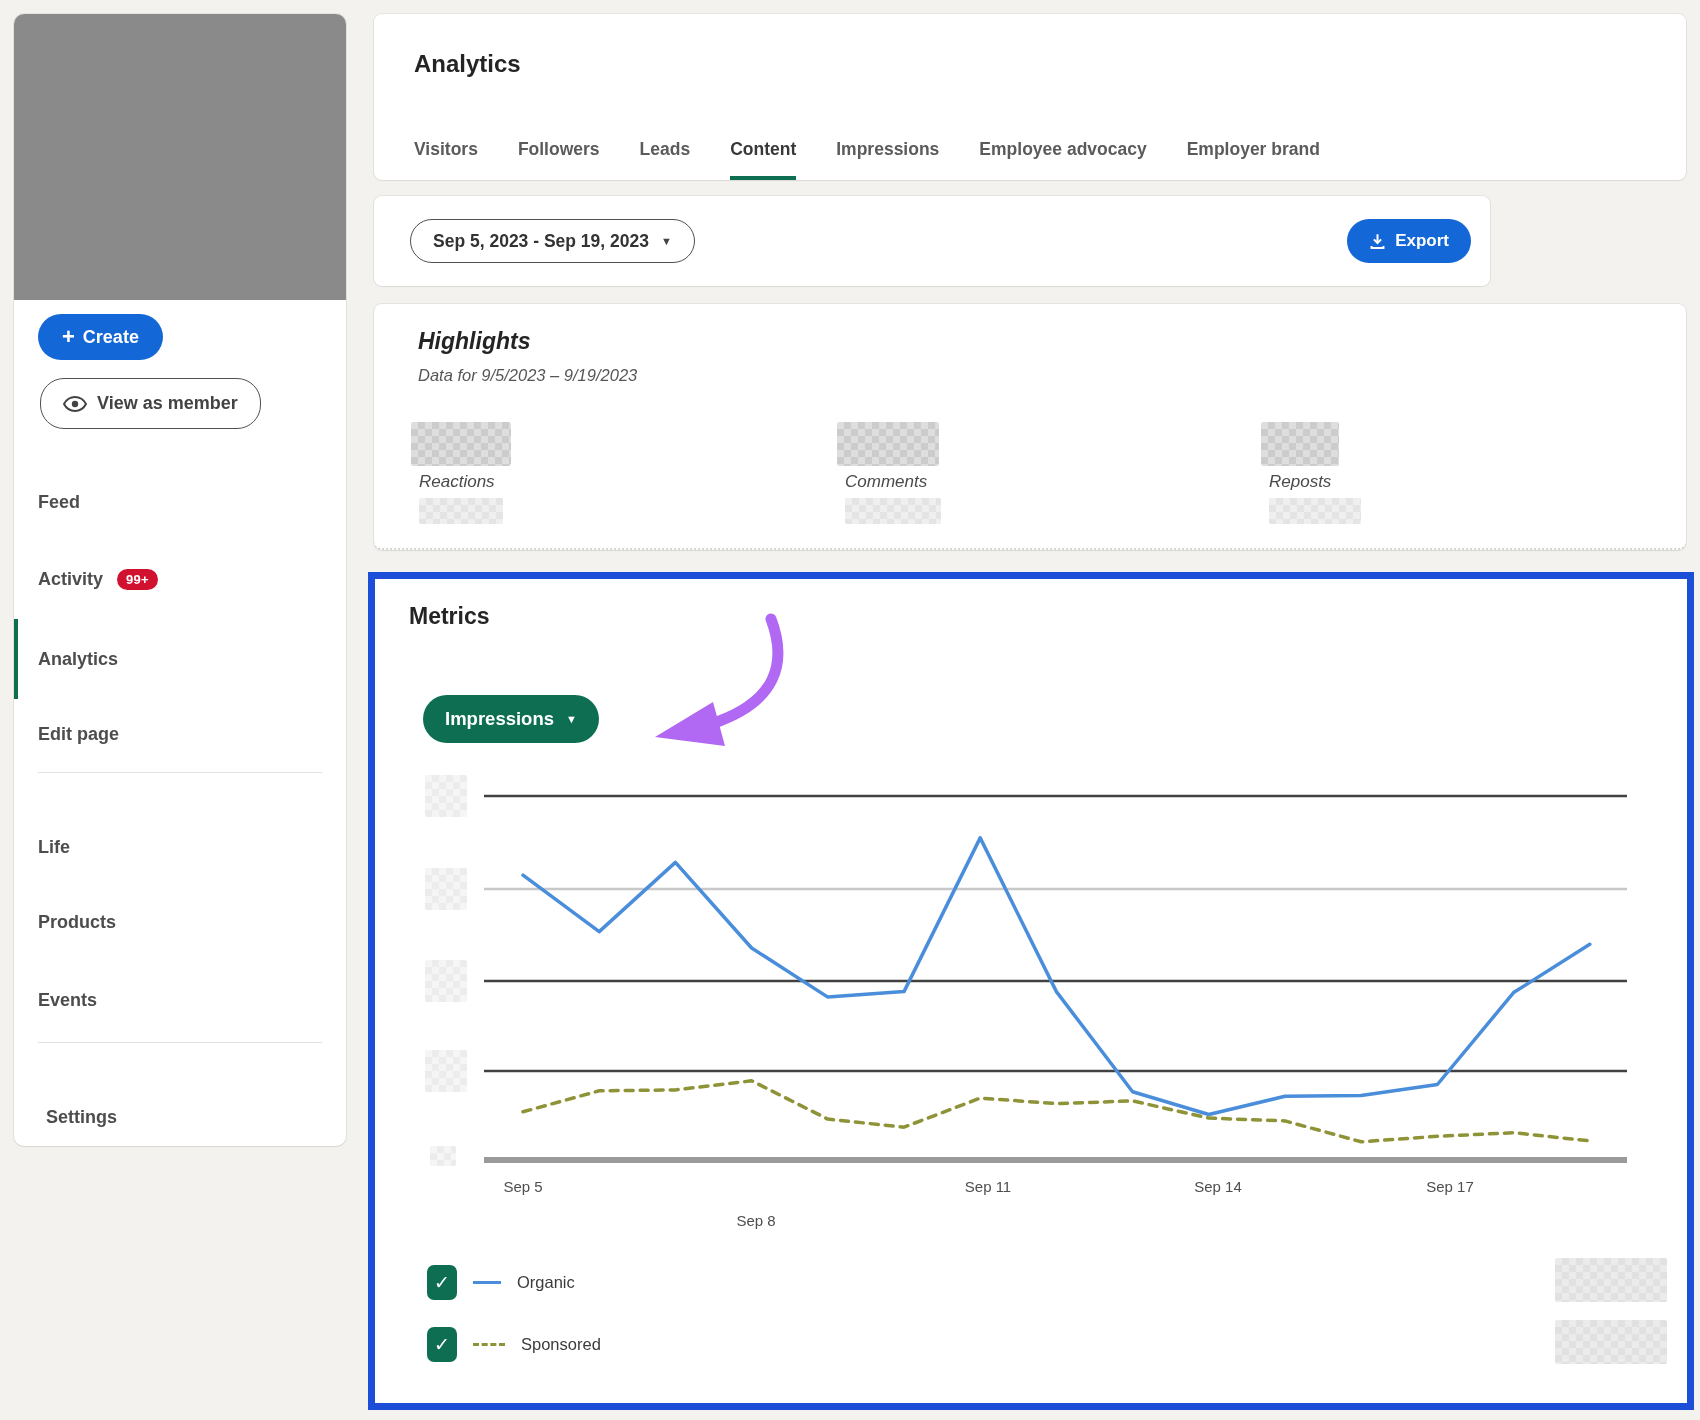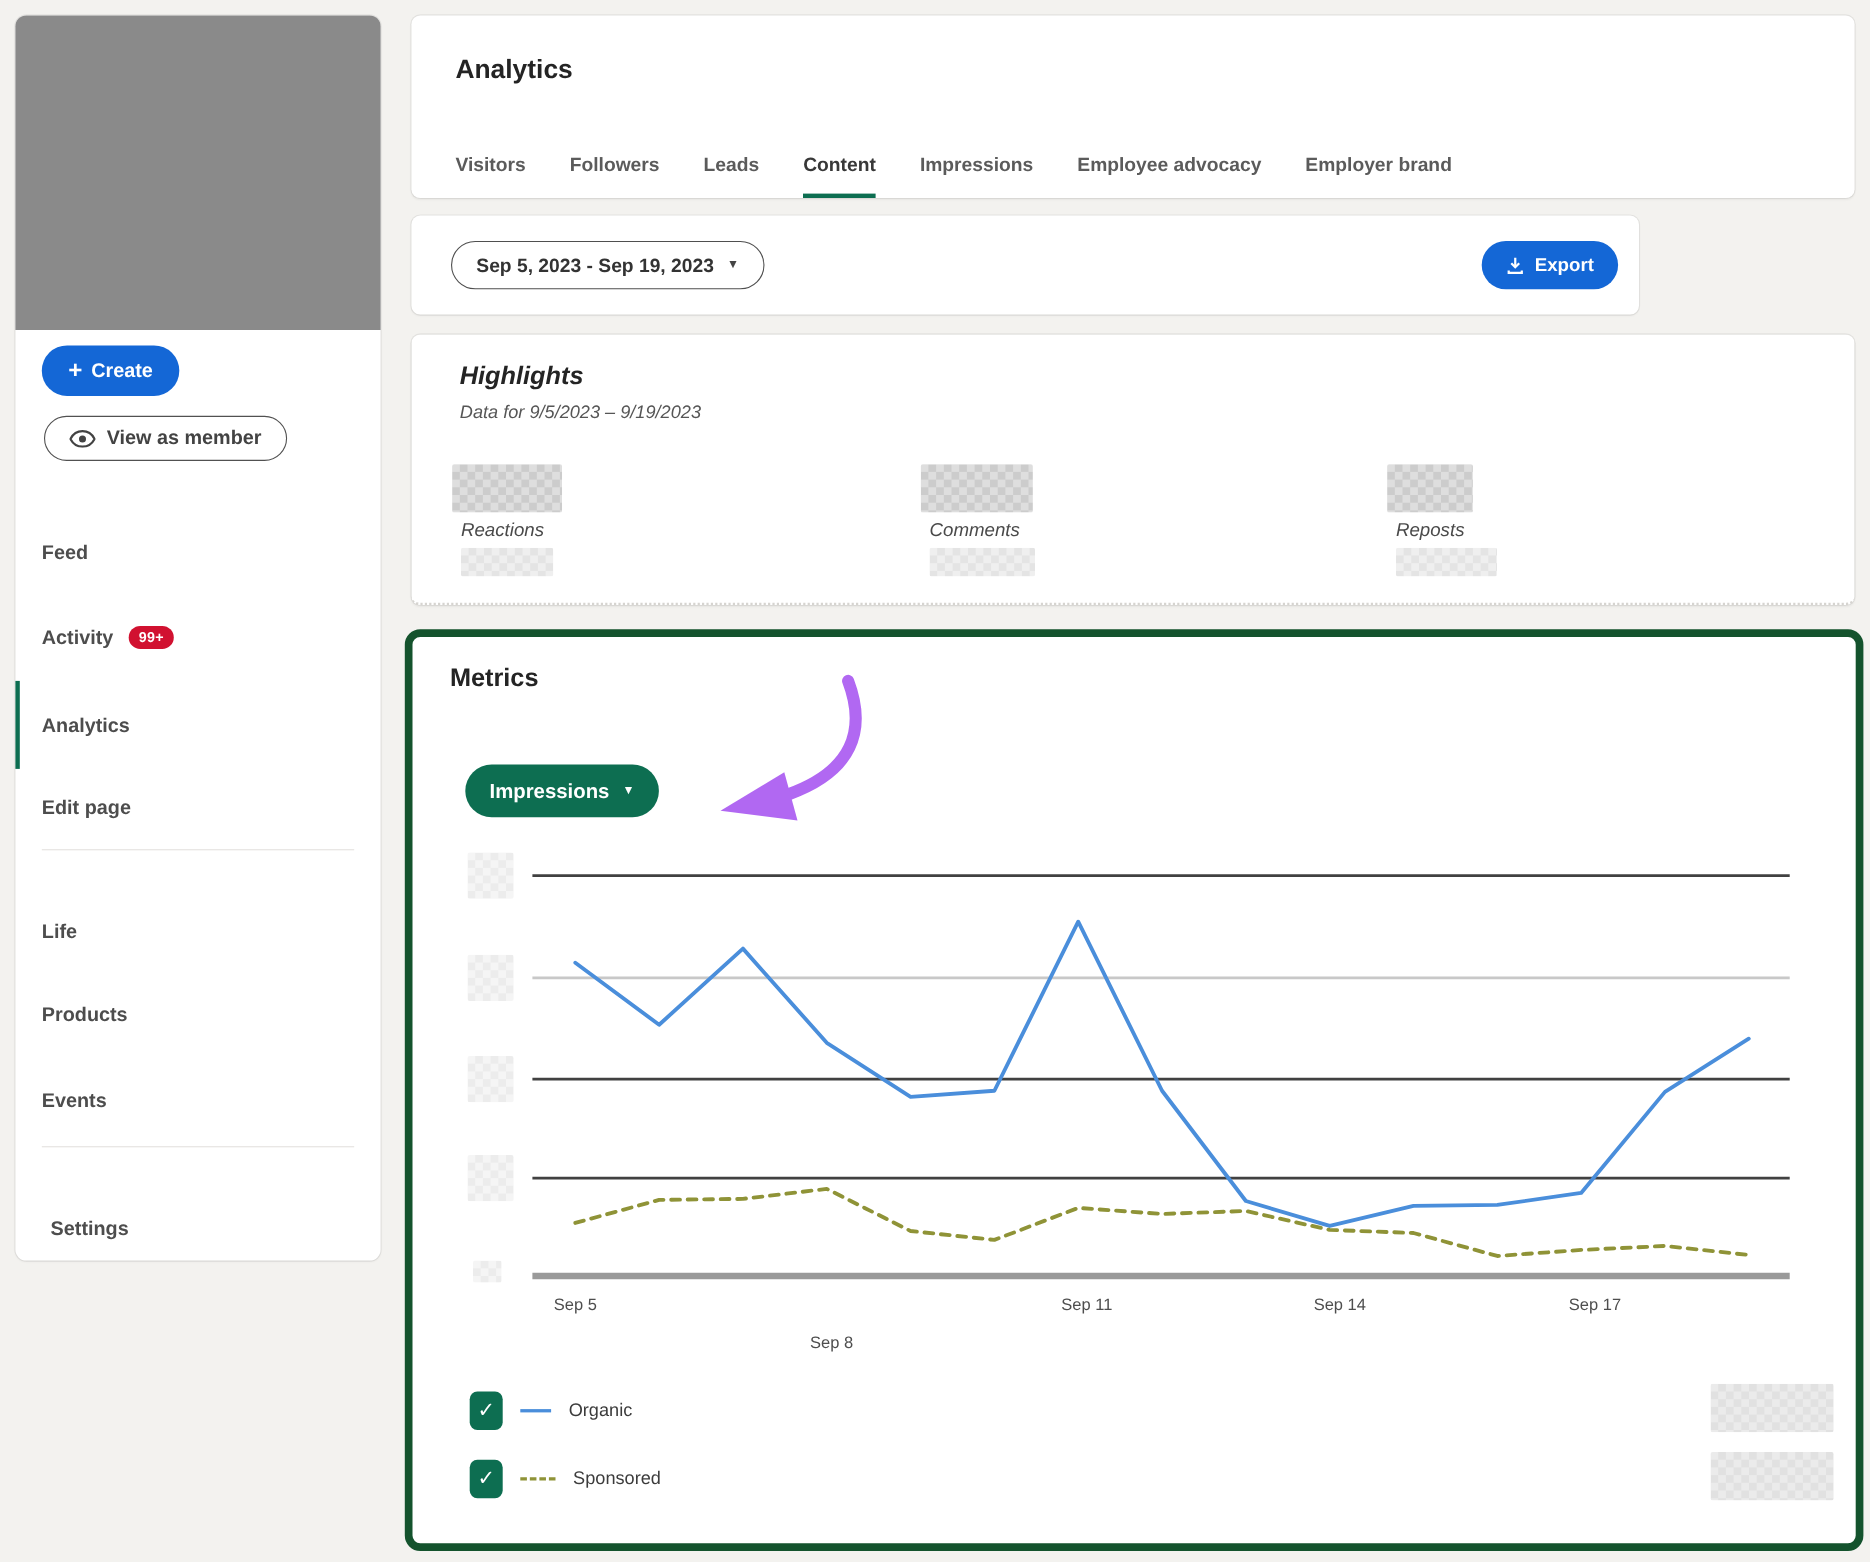--- a/index.html
+++ b/index.html
@@ -22,21 +22,21 @@
   .blur.axis { --c1:#ececec; --c2:#f5f5f5; }
   .blur.val  { --c1:#e1e1e1; --c2:#ebebeb; }
 
   
   .sidebar { left:14px; top:14px; width:332px; height:1132px; }
   .logo-blur { position:absolute; left:0; top:0; width:332px; height:286px; background:#8a8a8a; border-radius:10px 10px 0 0; }
   .btn-create { position:absolute; left:24px; top:300px; height:46px; padding:0 24px;
     display:inline-flex; align-items:center; gap:8px; background:#1467d6; color:#fff;
     border:none; border-radius:23px; font-size:18px; font-weight:700; cursor:pointer; font-family:inherit;}
   .btn-create .plus { font-size:22px; font-weight:700; line-height:1; }
-  .btn-viewmember { position:absolute; left:26px; top:364px; height:41px; padding:0 22px;
+  .btn-viewmember { position:absolute; left:26px; top:364px; height:51px; padding:0 22px;
     display:inline-flex; align-items:center; gap:10px; background:#fff; color:#434343;
     border:1.5px solid #515151; border-radius:24px; font-size:18px; font-weight:700; cursor:pointer; font-family:inherit;}
   .nav-item { position:absolute; left:0; width:332px; height:34px; display:flex; align-items:center;
     padding-left:24px; font-size:18px; font-weight:600; color:#4d4d4d; cursor:pointer; }
   .nav-item .badge { margin-left:14px; background:#d11130; color:#fff; font-size:13px; font-weight:700;
     padding:3px 9px; border-radius:11px; letter-spacing:.3px; }
   .nav-item.active::before { content:""; position:absolute; left:0; top:-23px; width:4px; height:80px; background:#0d6e51; }
   .nav-div { position:absolute; left:24px; width:284px; border-top:1px solid #e4e2df; }
 
   
@@ -59,21 +59,21 @@
     border-bottom:2px dotted #d6d4d0;font-style:italic; }
   .hl-title { position:absolute; left:44px; top:24px; font-size:23px; font-weight:700; color:#242424; }
   .hl-sub { position:absolute; left:44px; top:62px; font-size:16.5px; color:#565656; }
   .hl-col { position:absolute; top:118px; }
   .hl-col .blur.num { display:block; height:44px; margin-left:-8px; }
   .hl-col .lbl { display:block; margin-top:6px; font-size:17px; color:#4a4a4a; }
   .hl-col .blur.pct { display:block; height:26px; margin-top:6px; }
 
   
   .metrics-card { position:absolute; left:368px; top:572px; width:1326px; height:838px;
-    background:#fff; border:7px solid #14532d; border-radius:14px; }
+    background:#fff; border:7px solid #1d4ed8; border-radius:0; }
   .metrics-title { position:absolute; left:34px; top:24px; font-size:23px; font-weight:700; color:#242424; }
   .btn-metric { position:absolute; left:48px; top:116px; height:48px; padding:0 22px;
     display:inline-flex; align-items:center; gap:12px; background:#0d6e51; color:#fff; border:none;
     border-radius:24px; font-size:18.5px; font-weight:700; cursor:pointer; font-family:inherit;}
   .btn-metric .caret { color:#fff; }
   .arrow-svg { position:absolute; left:250px; top:30px; pointer-events:none; }
   .chart-svg { position:absolute; left:0; top:135px; }
   .ylab { position:absolute; left:50px; width:42px; height:42px; }
   .ylab0 { position:absolute; left:55px; width:26px; height:20px; }
   .xlab { position:absolute; width:90px; text-align:center; font-size:15px; color:#4e4e4e; }

